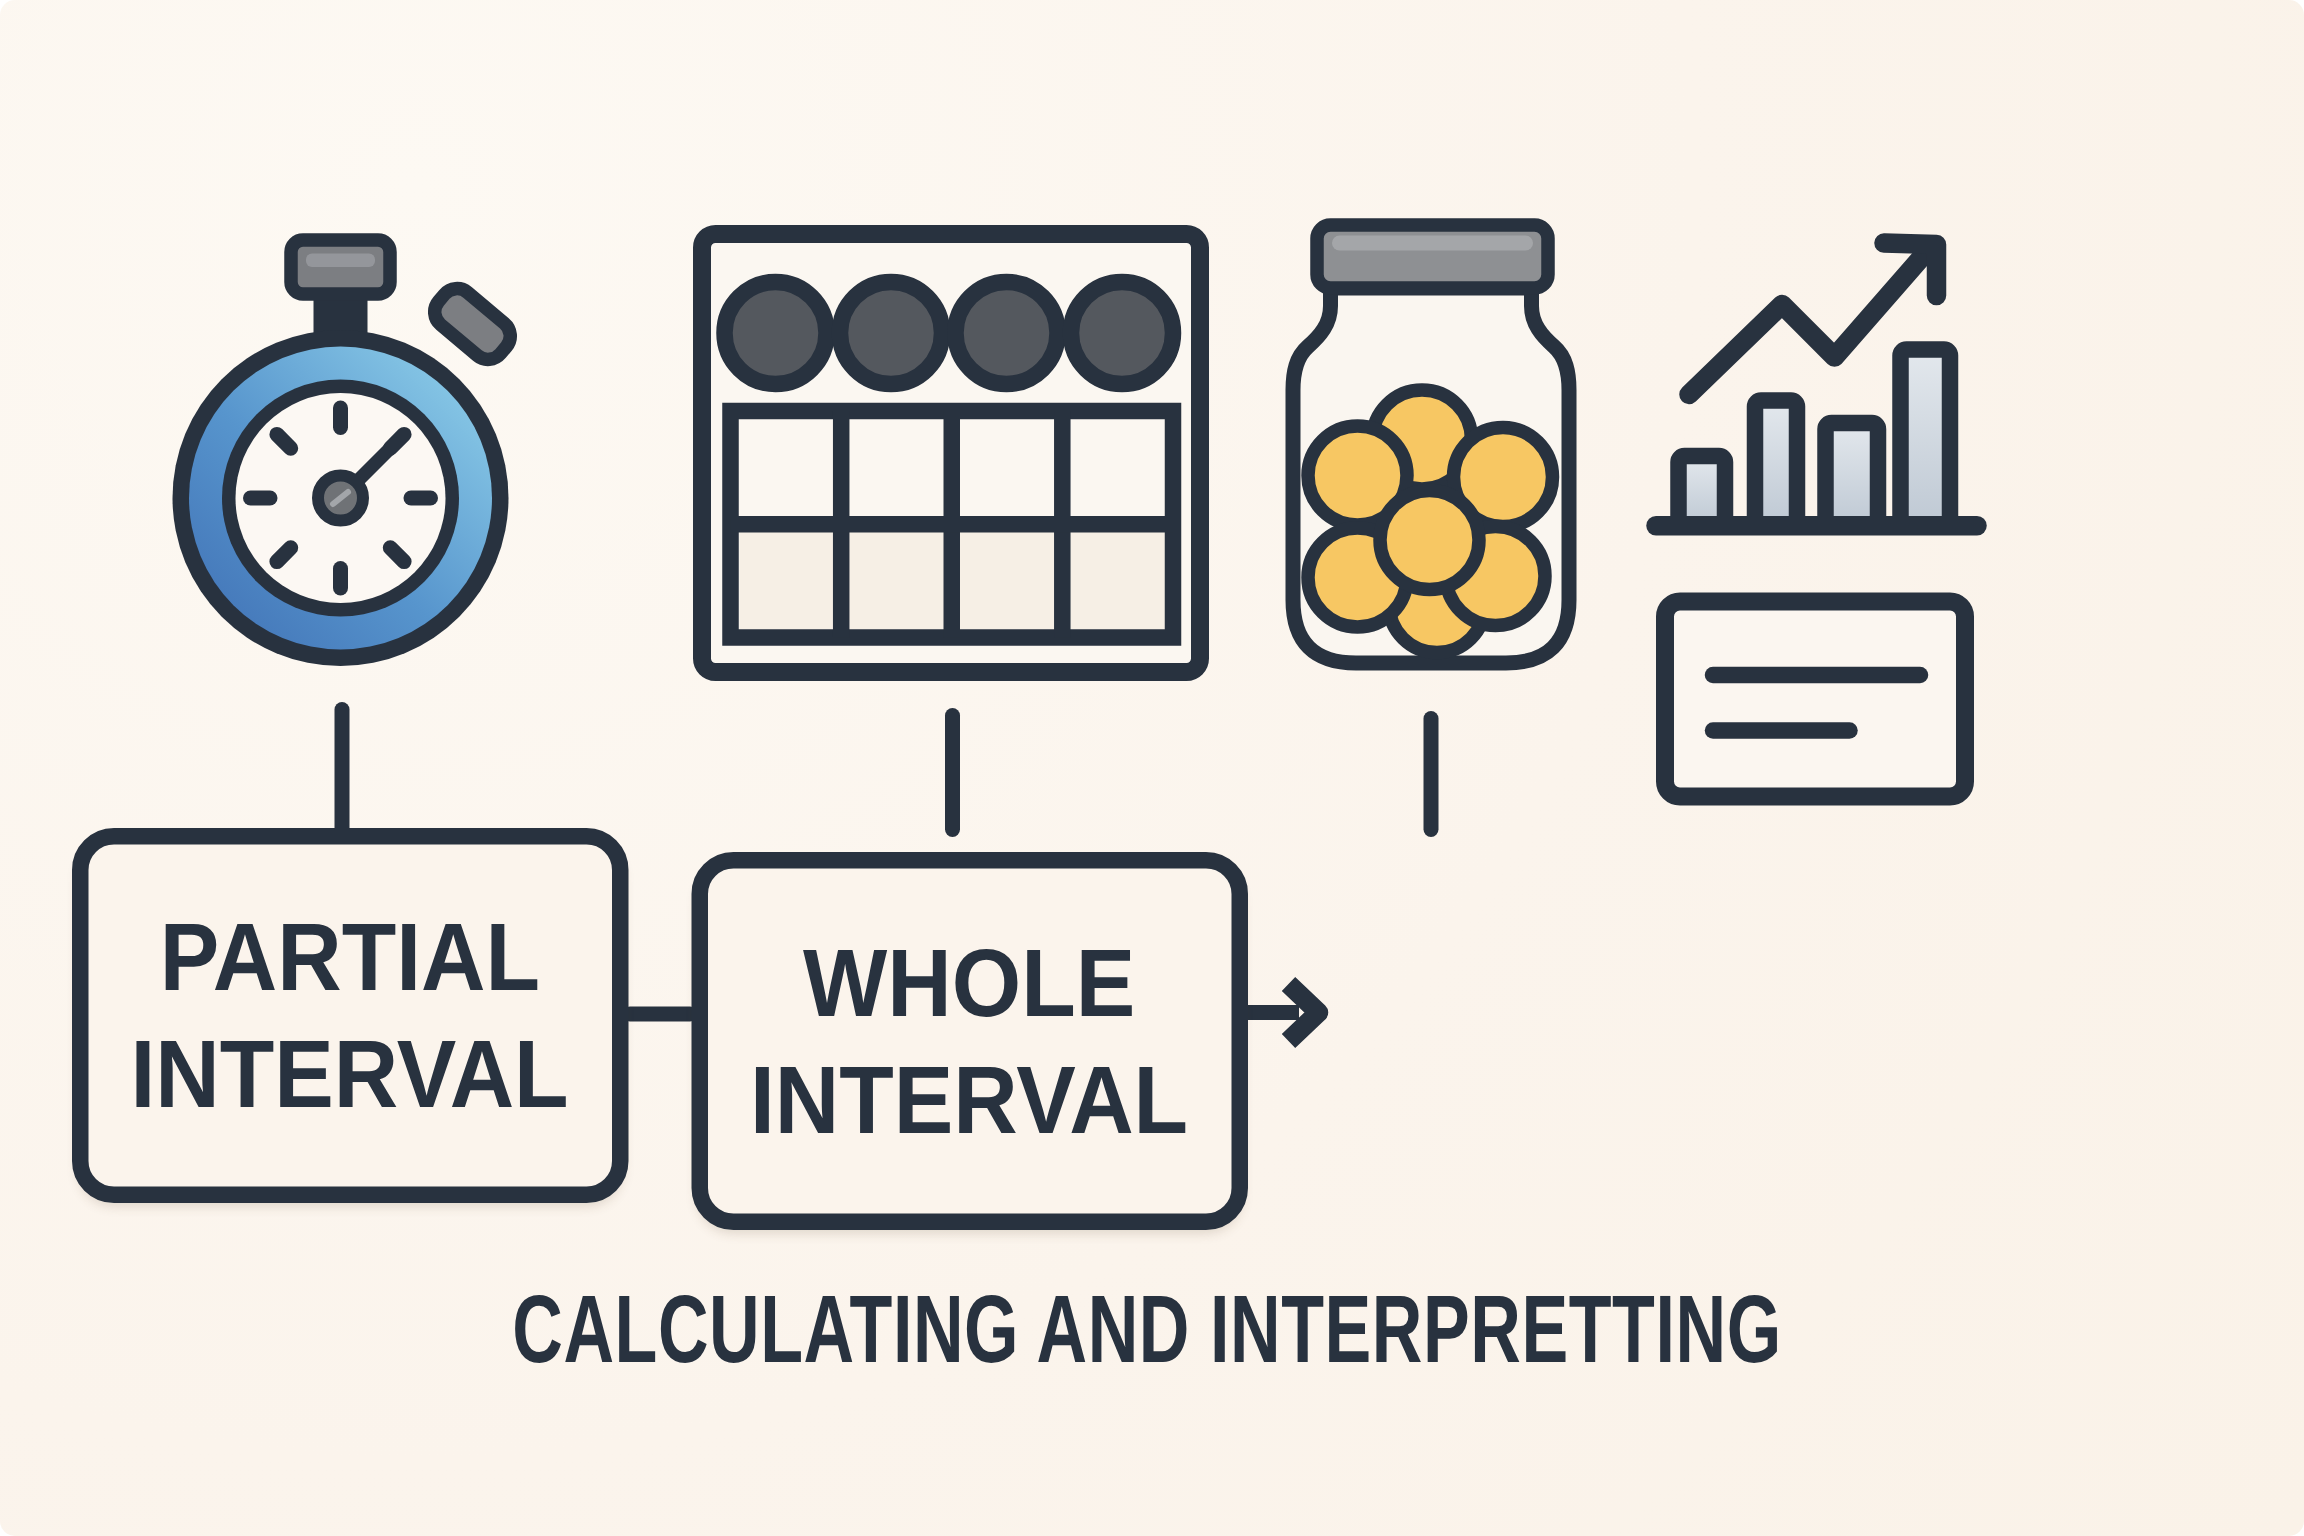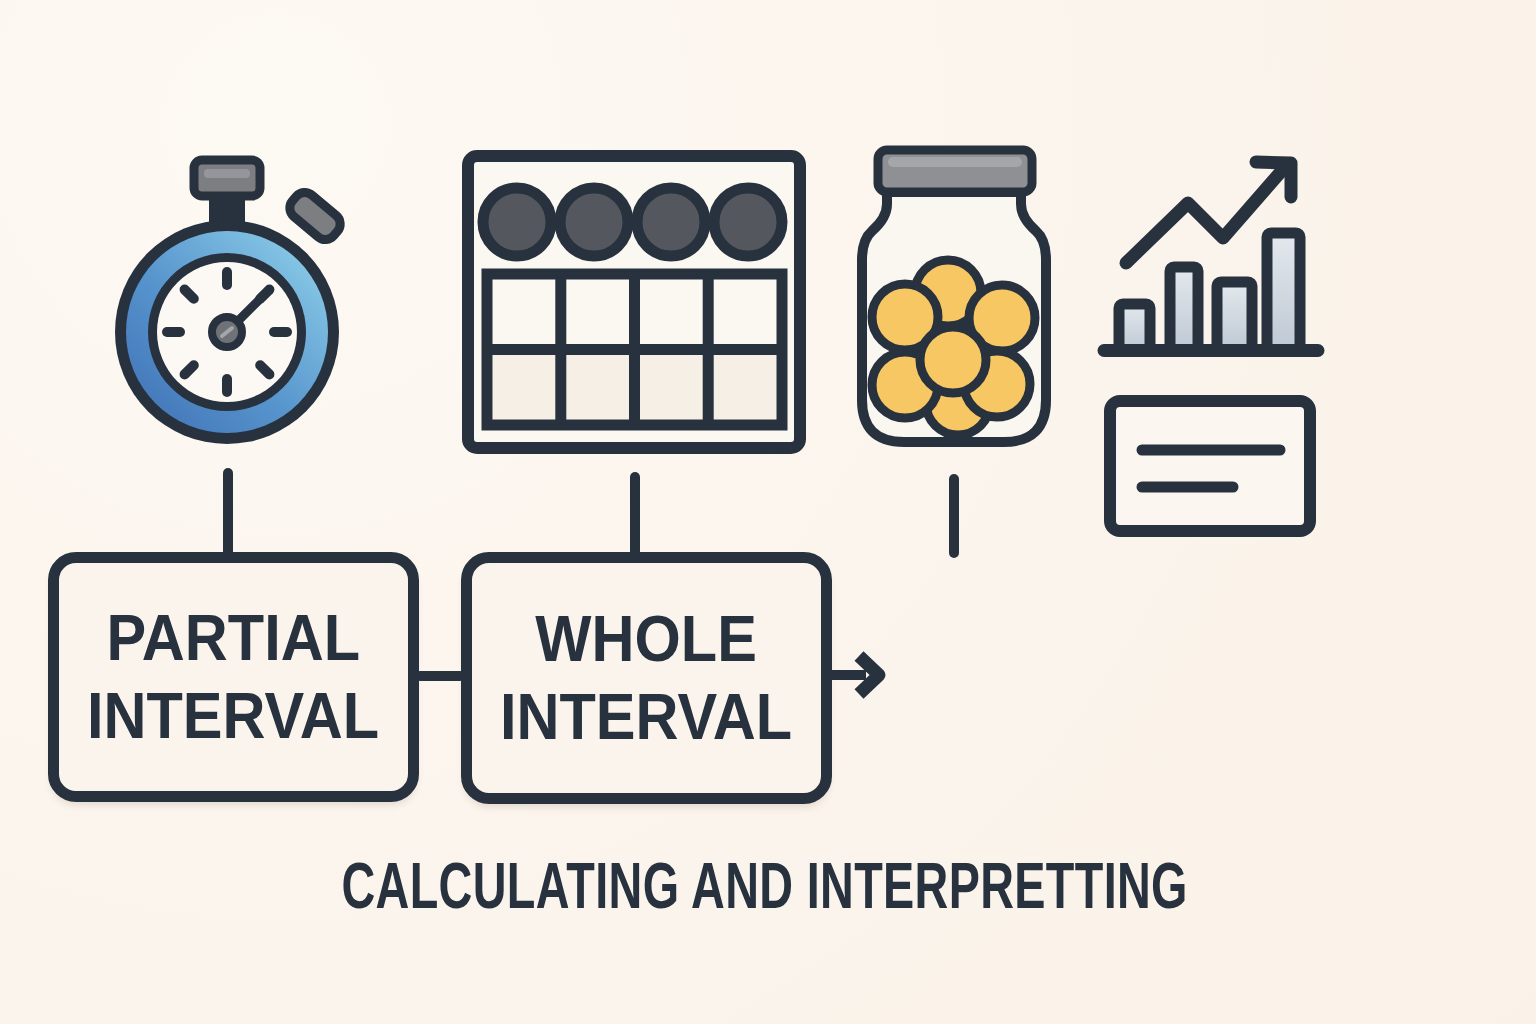--- a/index.html
+++ b/index.html
@@ -3,20 +3,21 @@
 <meta charset="utf-8">
 <style>
   html,body{margin:0;padding:0;}
   .canvas{
     position:relative;
     width:1536px;height:1024px;
     background:radial-gradient(circle at 18% 12%, #fdf9f3 0%, #fbf4ec 55%, #faf2e8 100%);
     overflow:hidden;
     font-family:"Liberation Sans", sans-serif;
     color:#28323f;
+    border-radius:10px;
   }
   .abs{position:absolute;}
   
   .connector{
     position:absolute;
     background:#28323f;
     border-radius:6px;
   }
   
   .flow-box{
@@ -167,21 +168,21 @@
     <rect x="12" y="9" width="200" height="130" rx="10" fill="#fbf6f0" stroke="#28323f" stroke-width="12"></rect>
     <line x1="44" y1="58" x2="182" y2="58" stroke="#28323f" stroke-width="11" stroke-linecap="round"></line>
     <line x1="44" y1="95" x2="135" y2="95" stroke="#28323f" stroke-width="11" stroke-linecap="round"></line>
   </svg>
 
   <div class="flow-box" style="left:48px;top:552px;width:371px;height:250px;">
     <span class="box-label">PARTIAL</span>
     <span class="box-label">INTERVAL</span>
   </div>
 
-  <div class="flow-box" style="left:461px;top:552px;width:371px;height:252px;">
+  <div class="flow-box" style="left:461px;top:568px;width:371px;height:252px;">
     <span class="box-label">WHOLE</span>
     <span class="box-label">INTERVAL</span>
   </div>
 
 
   <div class="caption-wrap">
     <span class="caption-text">CALCULATING AND INTERPRETTING</span>
   </div>
 
 </div>

